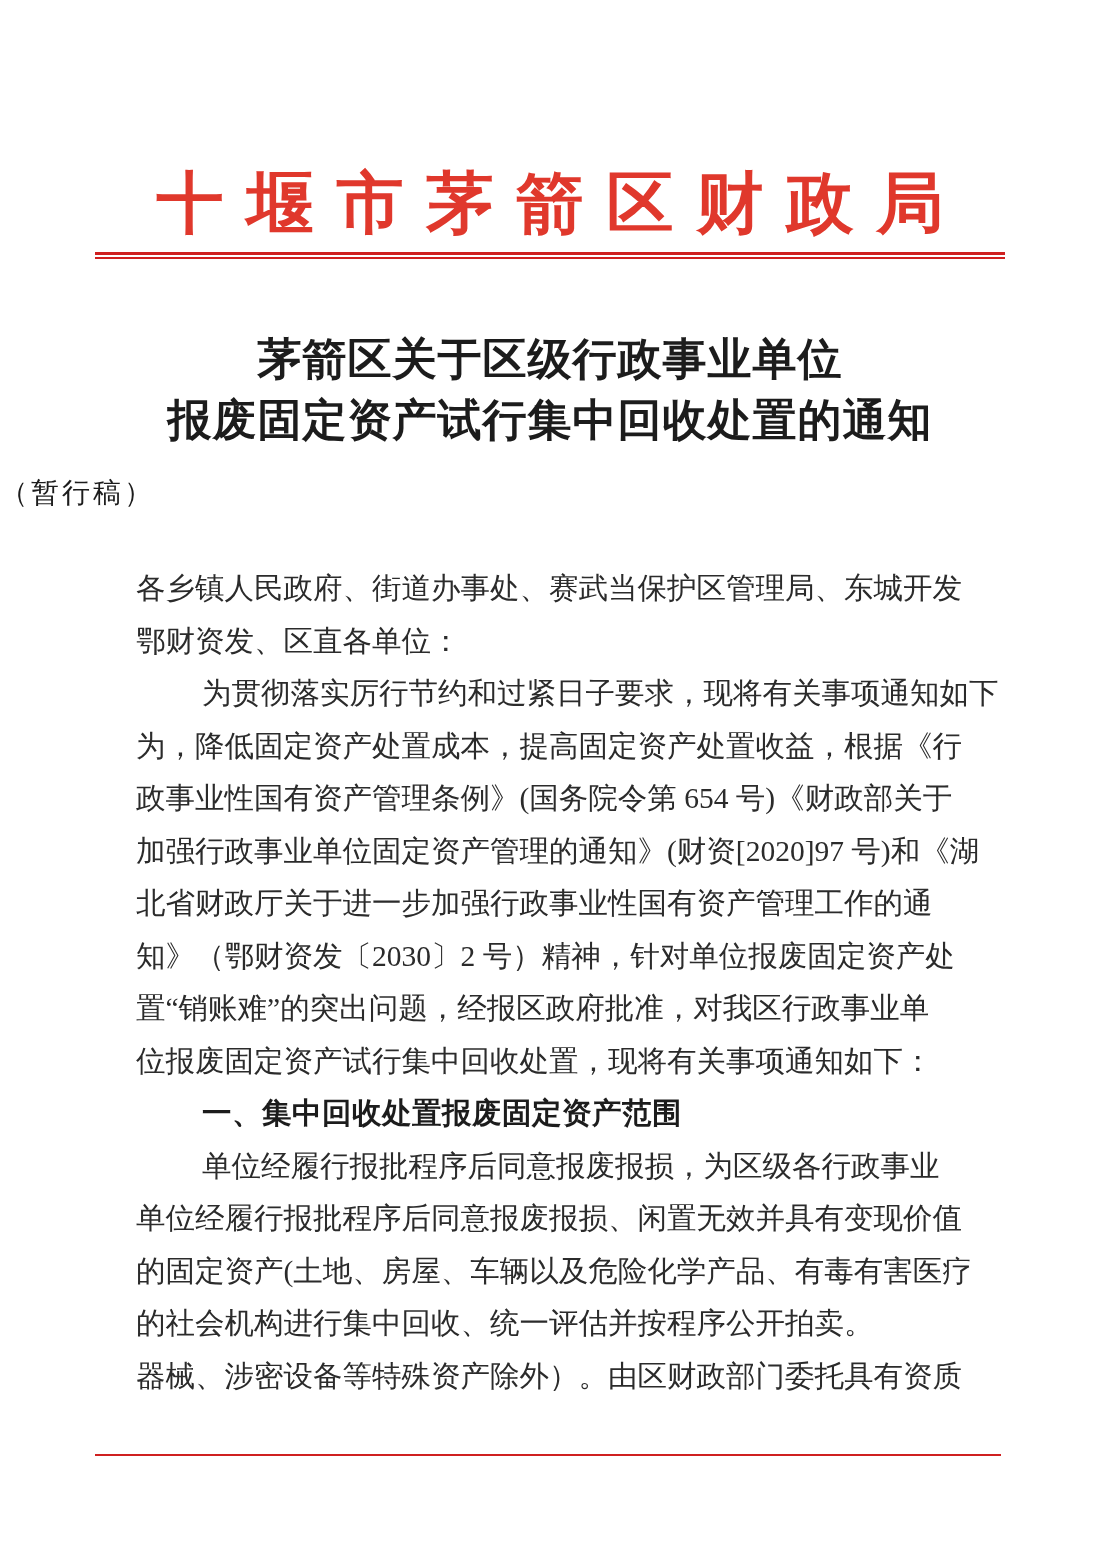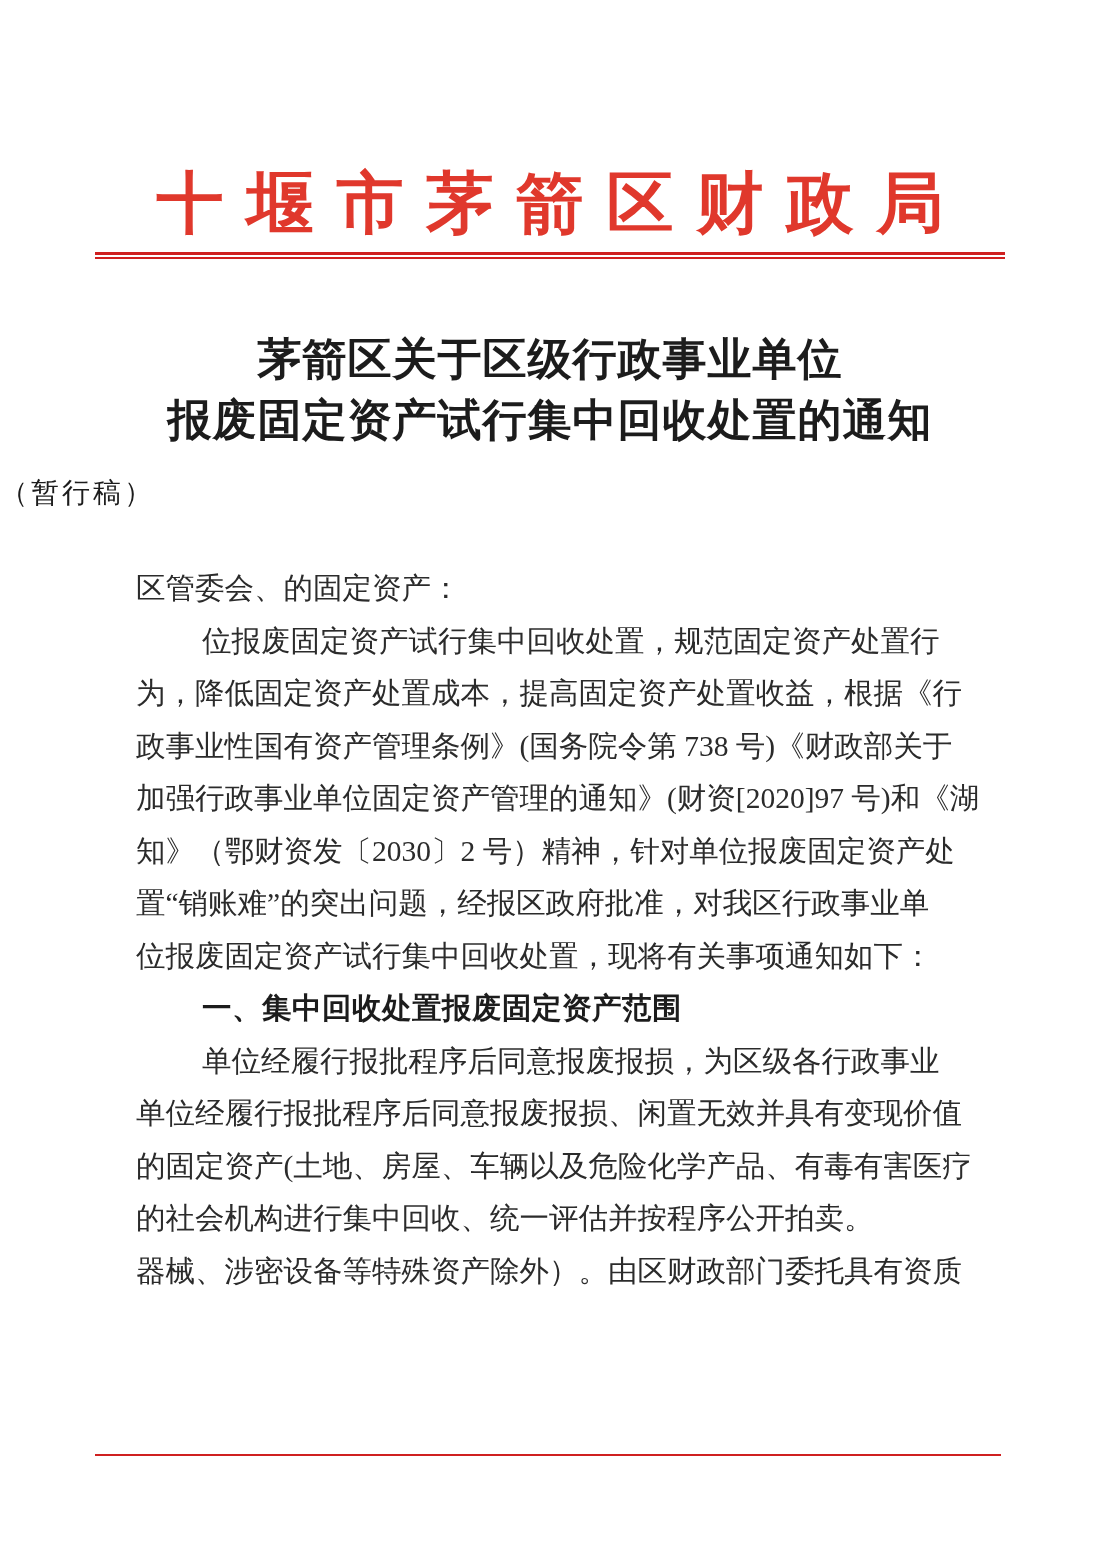--- a/index.html
+++ b/index.html
@@ -110,26 +110,28 @@
   </div>
 
   <div class="title">
     <div>茅箭区关于区级行政事业单位</div>
     <div>报废固定资产试行集中回收处置的通知</div>
   </div>
 
   <div class="subtitle">（暂行稿）</div>
 
   <div class="body-text">
-    <div class="line">区管委会、的固定资产：</div>
+    <div class="line">各乡镇人民政府、街道办事处、赛武当保护区管理局、东城开发</div>
+    <div class="line">鄂财资发、区直各单位：</div>
 
-    <div class="line indent">位报废固定资产试行集中回收处置，规范固定资产处置行</div>
+    <div class="line indent">为贯彻落实厉行节约和过紧日子要求，现将有关事项通知如下</div>
     <div class="line">为，降低固定资产处置成本，提高固定资产处置收益，根据《行</div>
-    <div class="line">政事业性国有资产管理条例》(国务院令第 738 号)《财政部关于</div>
+    <div class="line">政事业性国有资产管理条例》(国务院令第 654 号)《财政部关于</div>
     <div class="line">加强行政事业单位固定资产管理的通知》(财资[2020]97 号)和《湖</div>
+    <div class="line">北省财政厅关于进一步加强行政事业性国有资产管理工作的通</div>
     <div class="line">知》（鄂财资发〔2030〕2 号）精神，针对单位报废固定资产处</div>
     <div class="line">置“销账难”的突出问题，经报区政府批准，对我区行政事业单</div>
     <div class="line">位报废固定资产试行集中回收处置，现将有关事项通知如下：</div>
 
     <div class="line heading">一、集中回收处置报废固定资产范围</div>
 
     <div class="line indent">单位经履行报批程序后同意报废报损，为区级各行政事业</div>
     <div class="line">单位经履行报批程序后同意报废报损、闲置无效并具有变现价值</div>
     <div class="line">的固定资产(土地、房屋、车辆以及危险化学产品、有毒有害医疗</div>
     <div class="line">的社会机构进行集中回收、统一评估并按程序公开拍卖。</div>

